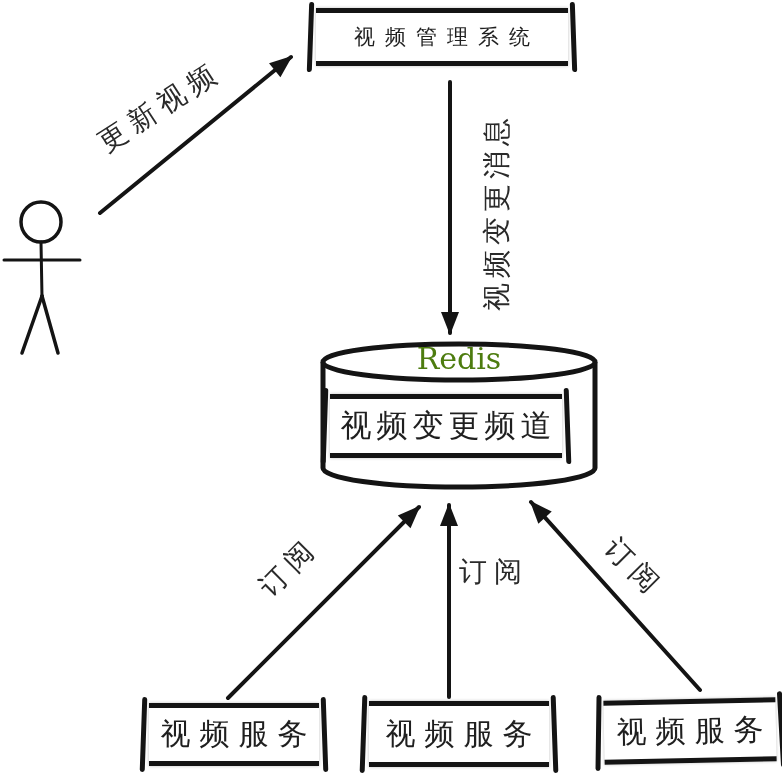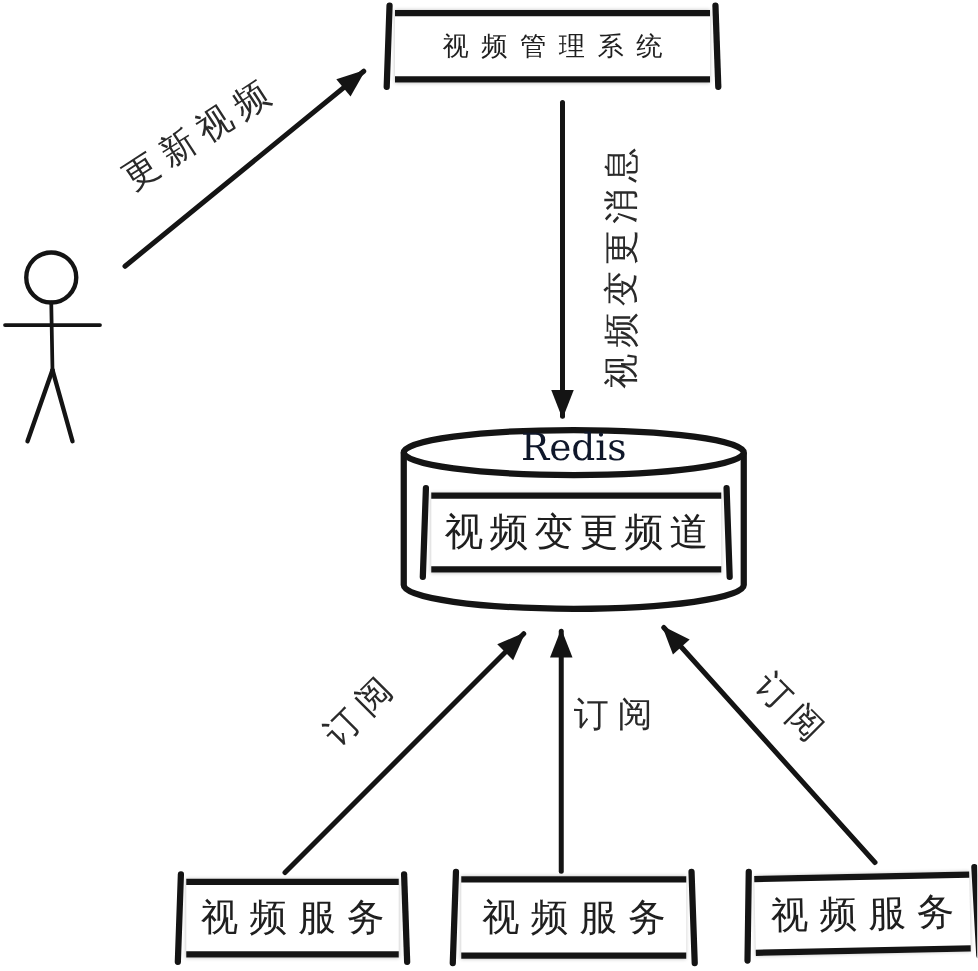--- a/index.html
+++ b/index.html
@@ -43,21 +43,21 @@
     border-radius: 4px;
   }
   .sbox::before { left: -8px; transform: rotate(2deg); }
   .sbox::after  { right: -8px; transform: rotate(-2deg); }
   .sbox .lbl {
     white-space: nowrap;
     font-weight: 400;
   }
   #box-vms        { left: 316px; top: 8px;   width: 252px; height: 58px; }
   #box-vms .lbl   { font-size: 21px; letter-spacing: 10px; padding-left: 10px; }
-  #box-channel    { left: 345px; top: 394px; width: 232px; height: 64px; }
+  #box-channel    { left: 330px; top: 394px; width: 232px; height: 64px; }
   #box-channel .lbl { font-size: 31px; letter-spacing: 5px; padding-left: 5px; }
   #box-svc-left   { left: 149px; top: 703px; width: 170px; height: 63px; }
   #box-svc-mid    { left: 369px; top: 701px; width: 180px; height: 66px; }
   #box-svc-right  { left: 604px; top: 699px; width: 172px; height: 64px; transform: rotate(-1.2deg); }
   .svc .lbl       { font-size: 30px; letter-spacing: 9px; padding-left: 9px; }
 
   .edge-label {
     position: absolute;
     white-space: nowrap;
     text-align: center;
@@ -74,21 +74,21 @@
   #lbl-sub-right { left: 574px; top: 548px; width: 120px; transform: rotate(45deg); }
 
   #lbl-redis {
     position: absolute;
     left: 407px; top: 341px;
     width: 104px; height: 36px;
     text-align: center;
     font-family: "DejaVu Serif", serif;
     font-size: 30px;
     line-height: 36px;
-    color: #0f172a;
+    color: #4d7c0f;
   }
 </style>
 </head>
 <body>
 
 <div class="canvas">
 
   <svg class="artwork" viewBox="0 0 782 777" xmlns="http://www.w3.org/2000/svg">
     <defs>
       <marker id="ah" markerUnits="userSpaceOnUse" markerWidth="26" markerHeight="20" refX="22" refY="10" orient="auto">

